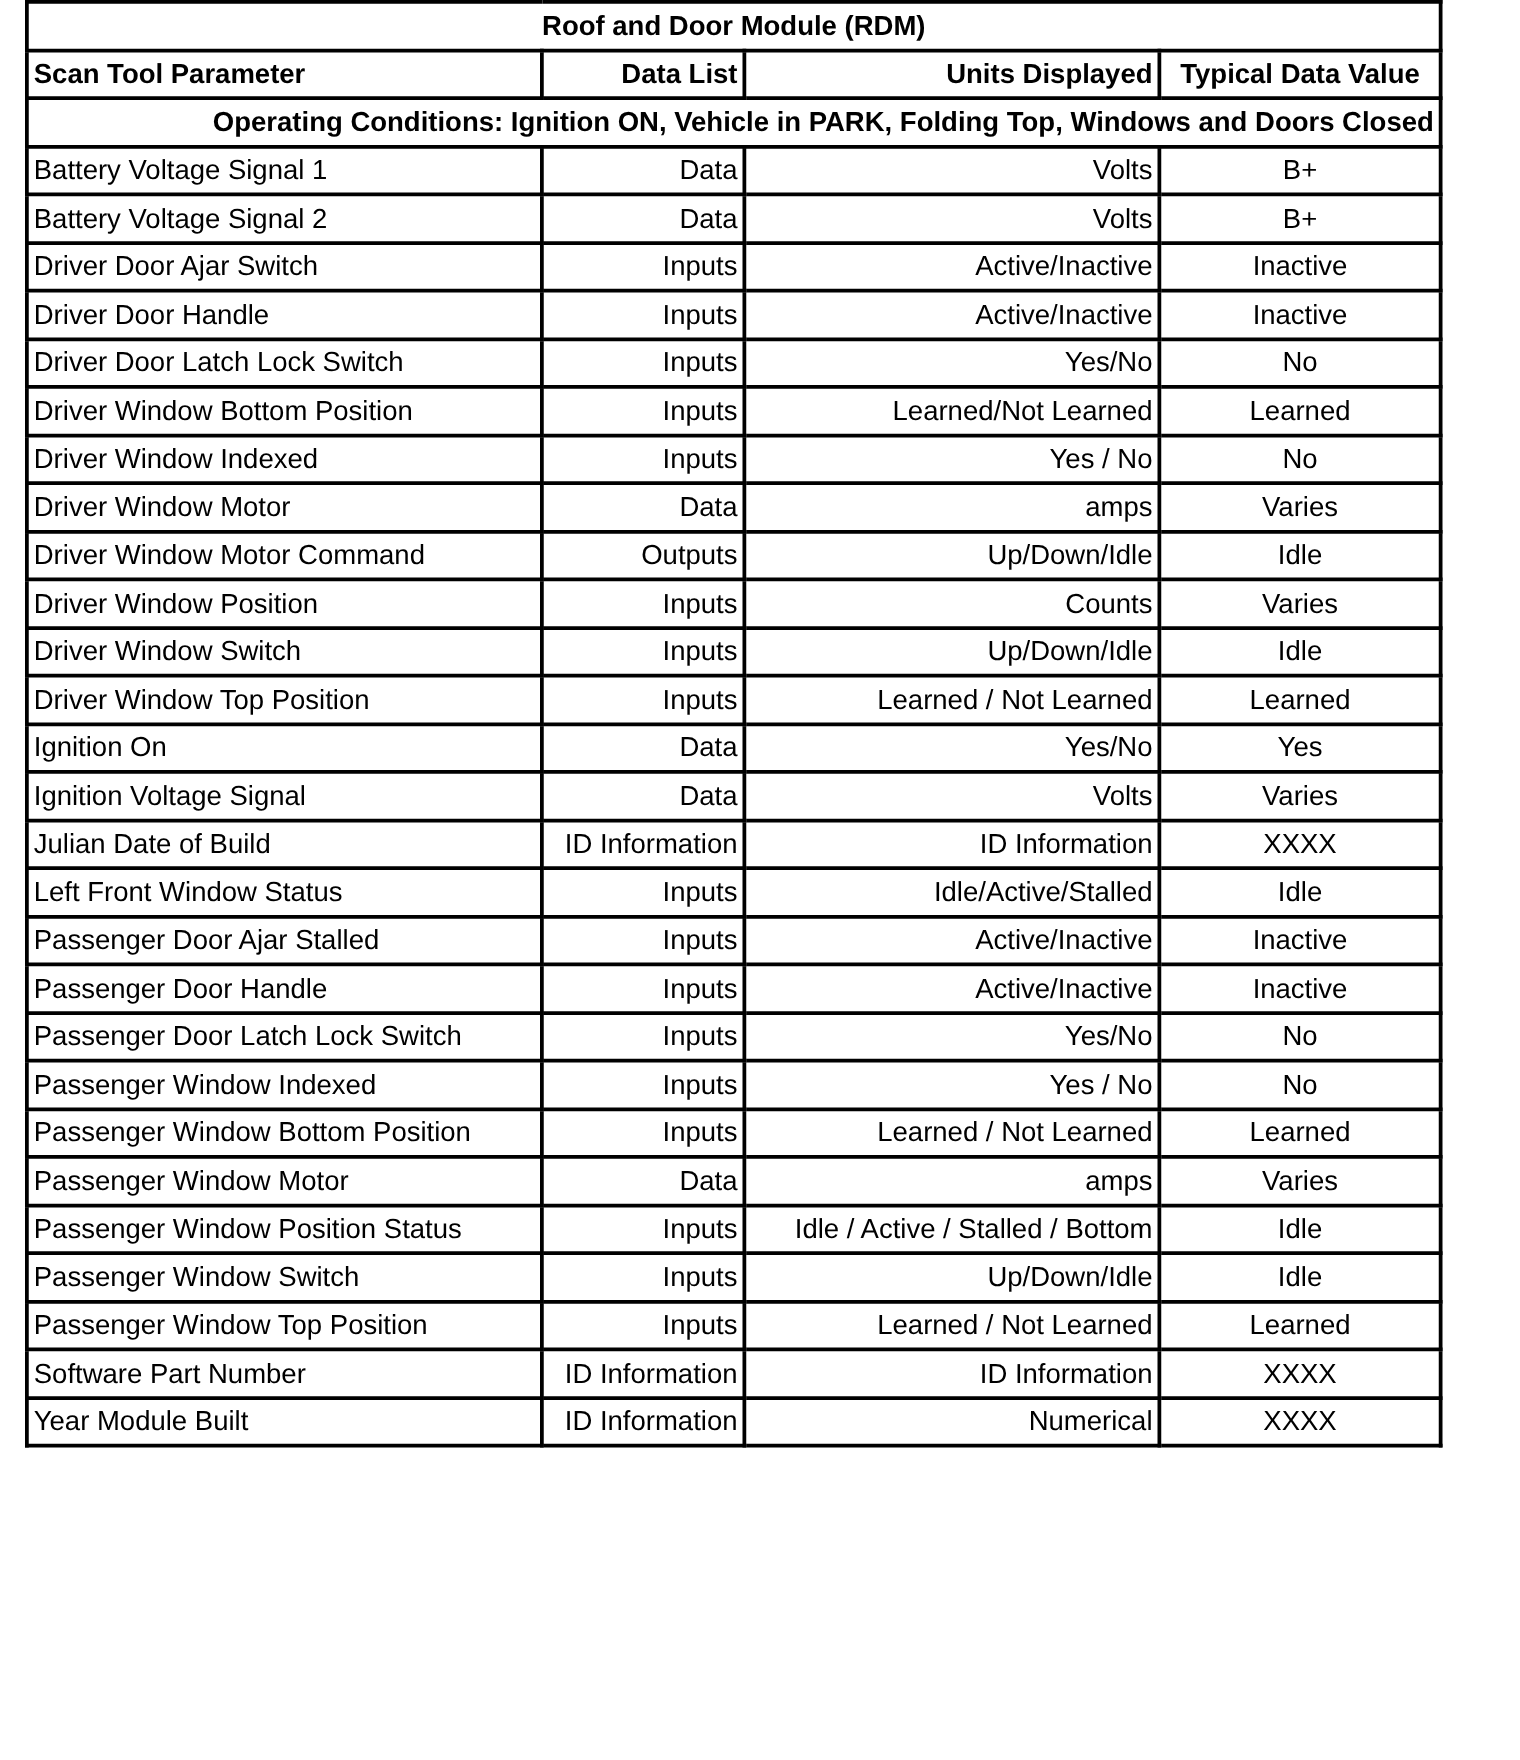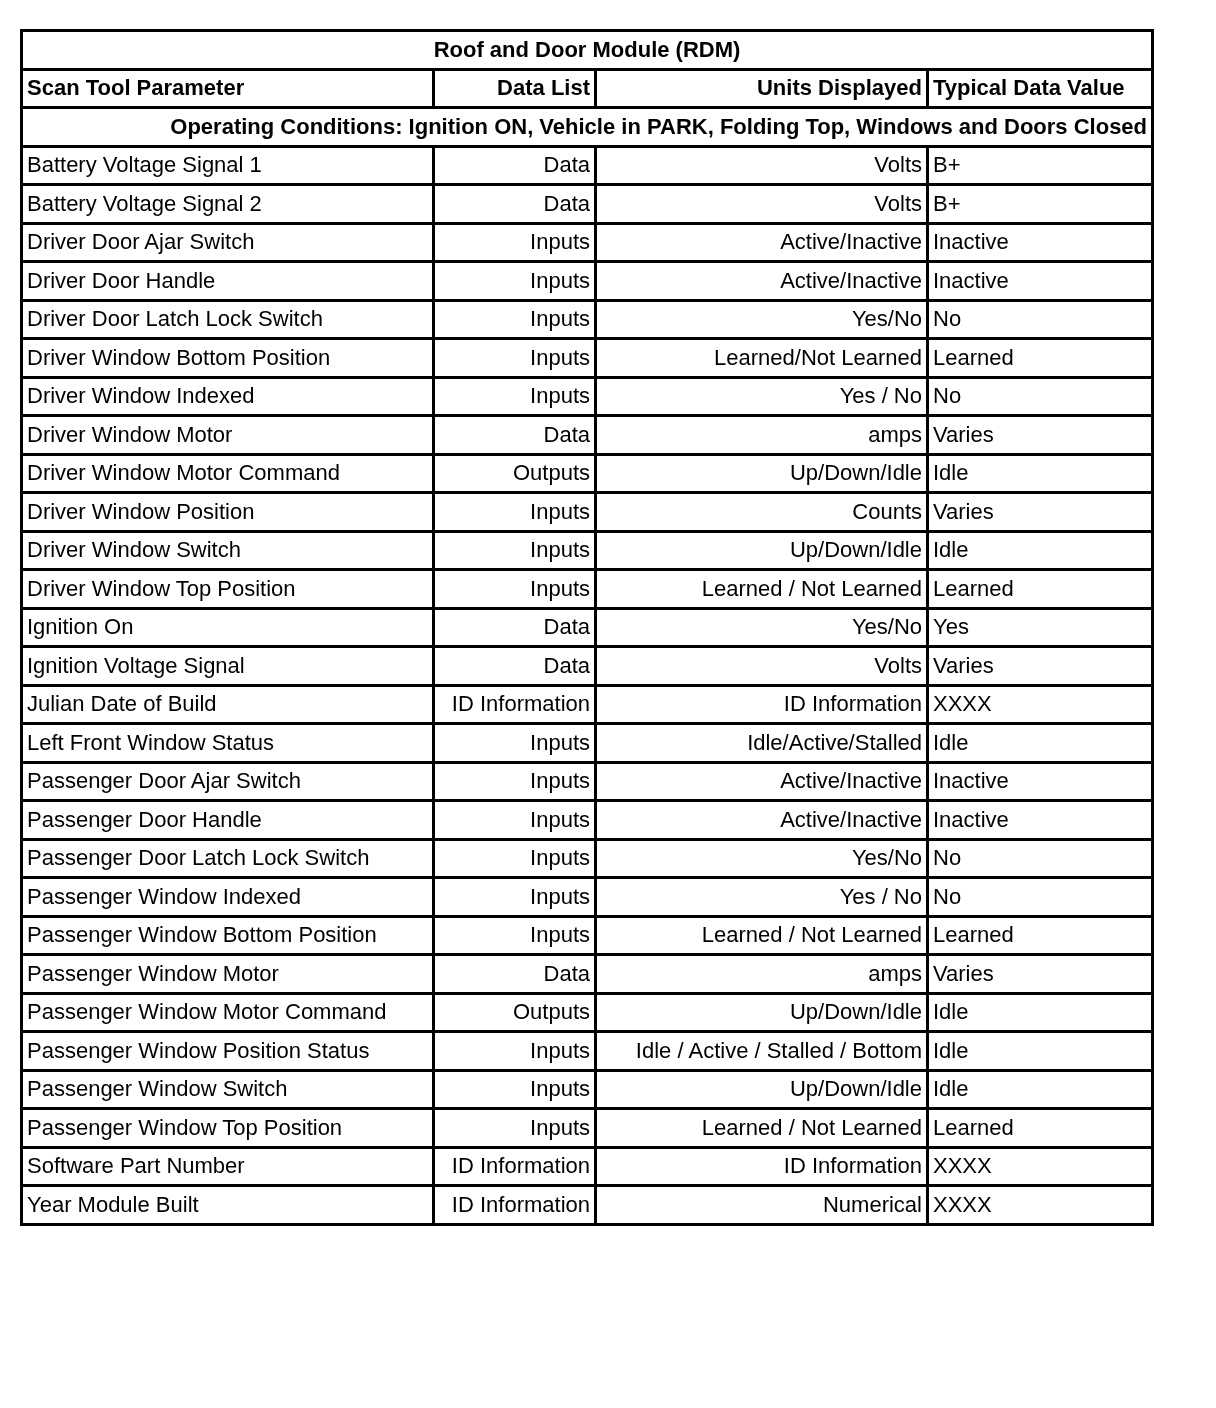--- a/index.html
+++ b/index.html
@@ -1,35 +1,35 @@
 <!DOCTYPE html>
 <html><head>
 <meta charset="utf-8">
 <style>
   html, body { margin: 0; padding: 0; background: #ffffff; }
   body { width: 1216px; height: 1408px; position: relative; font-family: "Liberation Sans", sans-serif; color: #000; }
   table {
-    position: absolute; left: 20px; top: 29px;
+    position: absolute; left: 20px; top: 0;
     width: 940px; border-collapse: collapse;
     table-layout: fixed;
   }
   td, th {
     border: 3px solid #000;
     height: 35.5px;
     padding: 0 4px;
     font-size: 22px;
     white-space: nowrap;
     overflow: hidden;
     line-height: 1;
   }
   th { font-weight: bold; text-align: center; }
   .c0 { width: 412px; text-align: left; margin-top: 23px; }
   .c1 { width: 162px; text-align: right; }
   .c2 { width: 332px; text-align: right; }
-  .c3 { width: 225px; text-align: left; margin-top: 32px; }
+  .c3 { width: 225px; text-align: center; margin-top: 32px; }
   .title { font-weight: bold; text-align: center; }
   .cond { font-weight: bold; text-align: right; }
 </style>
 </head>
 <body>
 
 <table>
   <colgroup>
     <col class="c0">
       <col class="c1">
@@ -141,21 +141,21 @@
         <td class="c2">ID Information</td>
         <td class="c3">XXXX</td>
       </tr>
       <tr>
         <td class="c0">Left Front Window Status</td>
         <td class="c1">Inputs</td>
         <td class="c2">Idle/Active/Stalled</td>
         <td class="c3">Idle</td>
       </tr>
       <tr>
-        <td class="c0">Passenger Door Ajar Switch</td>
+        <td class="c0">Passenger Door Ajar Stalled</td>
         <td class="c1">Inputs</td>
         <td class="c2">Active/Inactive</td>
         <td class="c3">Inactive</td>
       </tr>
       <tr>
         <td class="c0">Passenger Door Handle</td>
         <td class="c1">Inputs</td>
         <td class="c2">Active/Inactive</td>
         <td class="c3">Inactive</td>
       </tr>
@@ -175,26 +175,20 @@
         <td class="c0">Passenger Window Bottom Position</td>
         <td class="c1">Inputs</td>
         <td class="c2">Learned / Not Learned</td>
         <td class="c3">Learned</td>
       </tr>
       <tr>
         <td class="c0">Passenger Window Motor</td>
         <td class="c1">Data</td>
         <td class="c2">amps</td>
         <td class="c3">Varies</td>
-      </tr>
-      <tr>
-        <td class="c0">Passenger Window Motor Command</td>
-        <td class="c1">Outputs</td>
-        <td class="c2">Up/Down/Idle</td>
-        <td class="c3">Idle</td>
       </tr>
       <tr>
         <td class="c0">Passenger Window Position Status</td>
         <td class="c1">Inputs</td>
         <td class="c2">Idle / Active / Stalled / Bottom</td>
         <td class="c3">Idle</td>
       </tr>
       <tr>
         <td class="c0">Passenger Window Switch</td>
         <td class="c1">Inputs</td>

